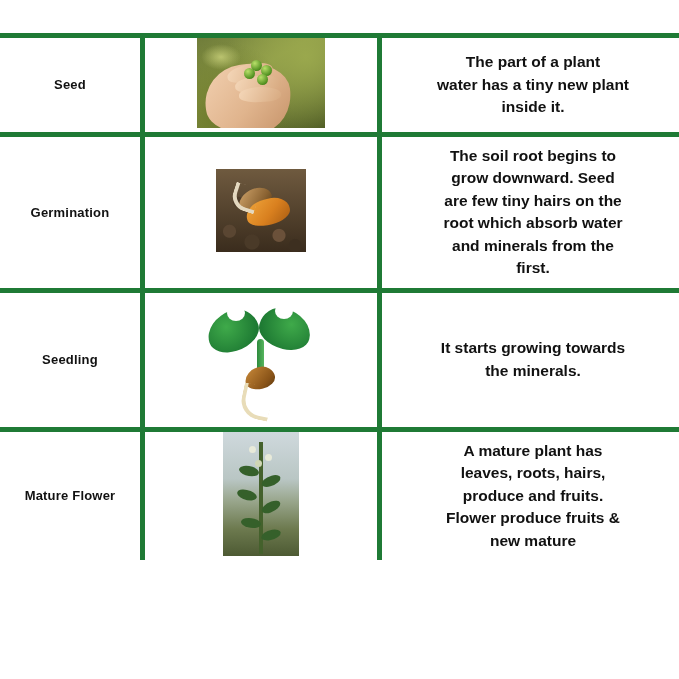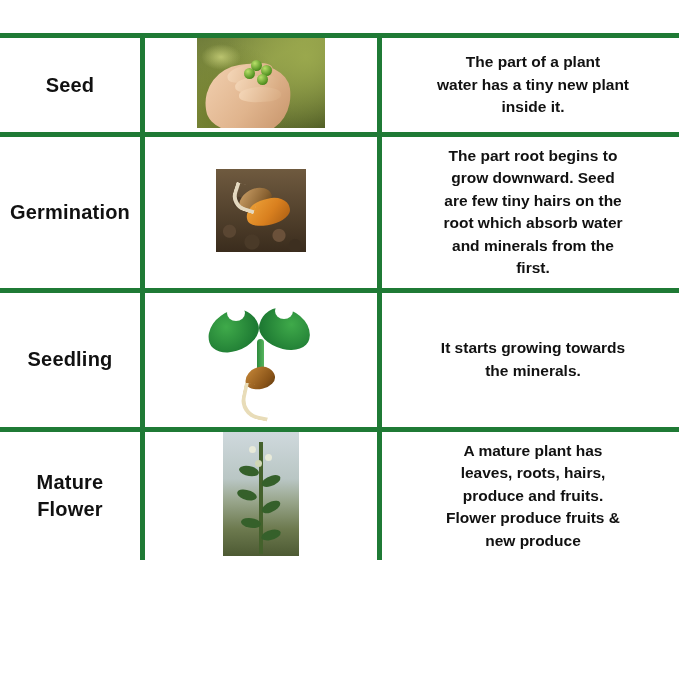--- a/index.html
+++ b/index.html
@@ -46,21 +46,21 @@
   .table td.desc-cell {
     width: 302px;
     text-align: center;
   }
   
   .table tr td:first-child { border-left: none; }
   .table tr td:last-child { border-right: none; }
   .table tr:last-child td { border-bottom: none; }
 
   .stage-label {
-    font-size: 20px;
+    font-size: 13px;
     font-weight: bold;
     color: #111111;
     line-height: 1.35;
     letter-spacing: 0.2px;
     padding: 4px 10px;
   }
   .stage-desc {
     font-size: 15.5px;
     font-weight: bold;
     color: #111111;
@@ -246,21 +246,21 @@
       <td class="image-cell">
         <div class="img-box img-germ">
           <div class="soil"></div>
           <div class="bean2"></div>
           <div class="bean"></div>
           <div class="root"></div>
         </div>
       </td>
       <td class="desc-cell">
         <div class="stage-desc">
-          <span class="line">The part root begins to</span>
+          <span class="line">The soil root begins to</span>
           <span class="line">grow downward. Seed</span>
           <span class="line">are few tiny hairs on the</span>
           <span class="line">root which absorb water</span>
           <span class="line">and minerals from the</span>
           <span class="line">first.</span>
         </div>
       </td>
     </tr>
 
     <tr>
@@ -304,20 +304,20 @@
           <div class="bud b2"></div>
           <div class="bud b3"></div>
         </div>
       </td>
       <td class="desc-cell">
         <div class="stage-desc">
           <span class="line">A mature plant has</span>
           <span class="line">leaves, roots, hairs,</span>
           <span class="line">produce and fruits.</span>
           <span class="line">Flower produce fruits &amp;</span>
-          <span class="line">new produce</span>
+          <span class="line">new mature</span>
         </div>
       </td>
     </tr>
 
   </tbody>
     </table>
 </div>
 
 </body></html>

